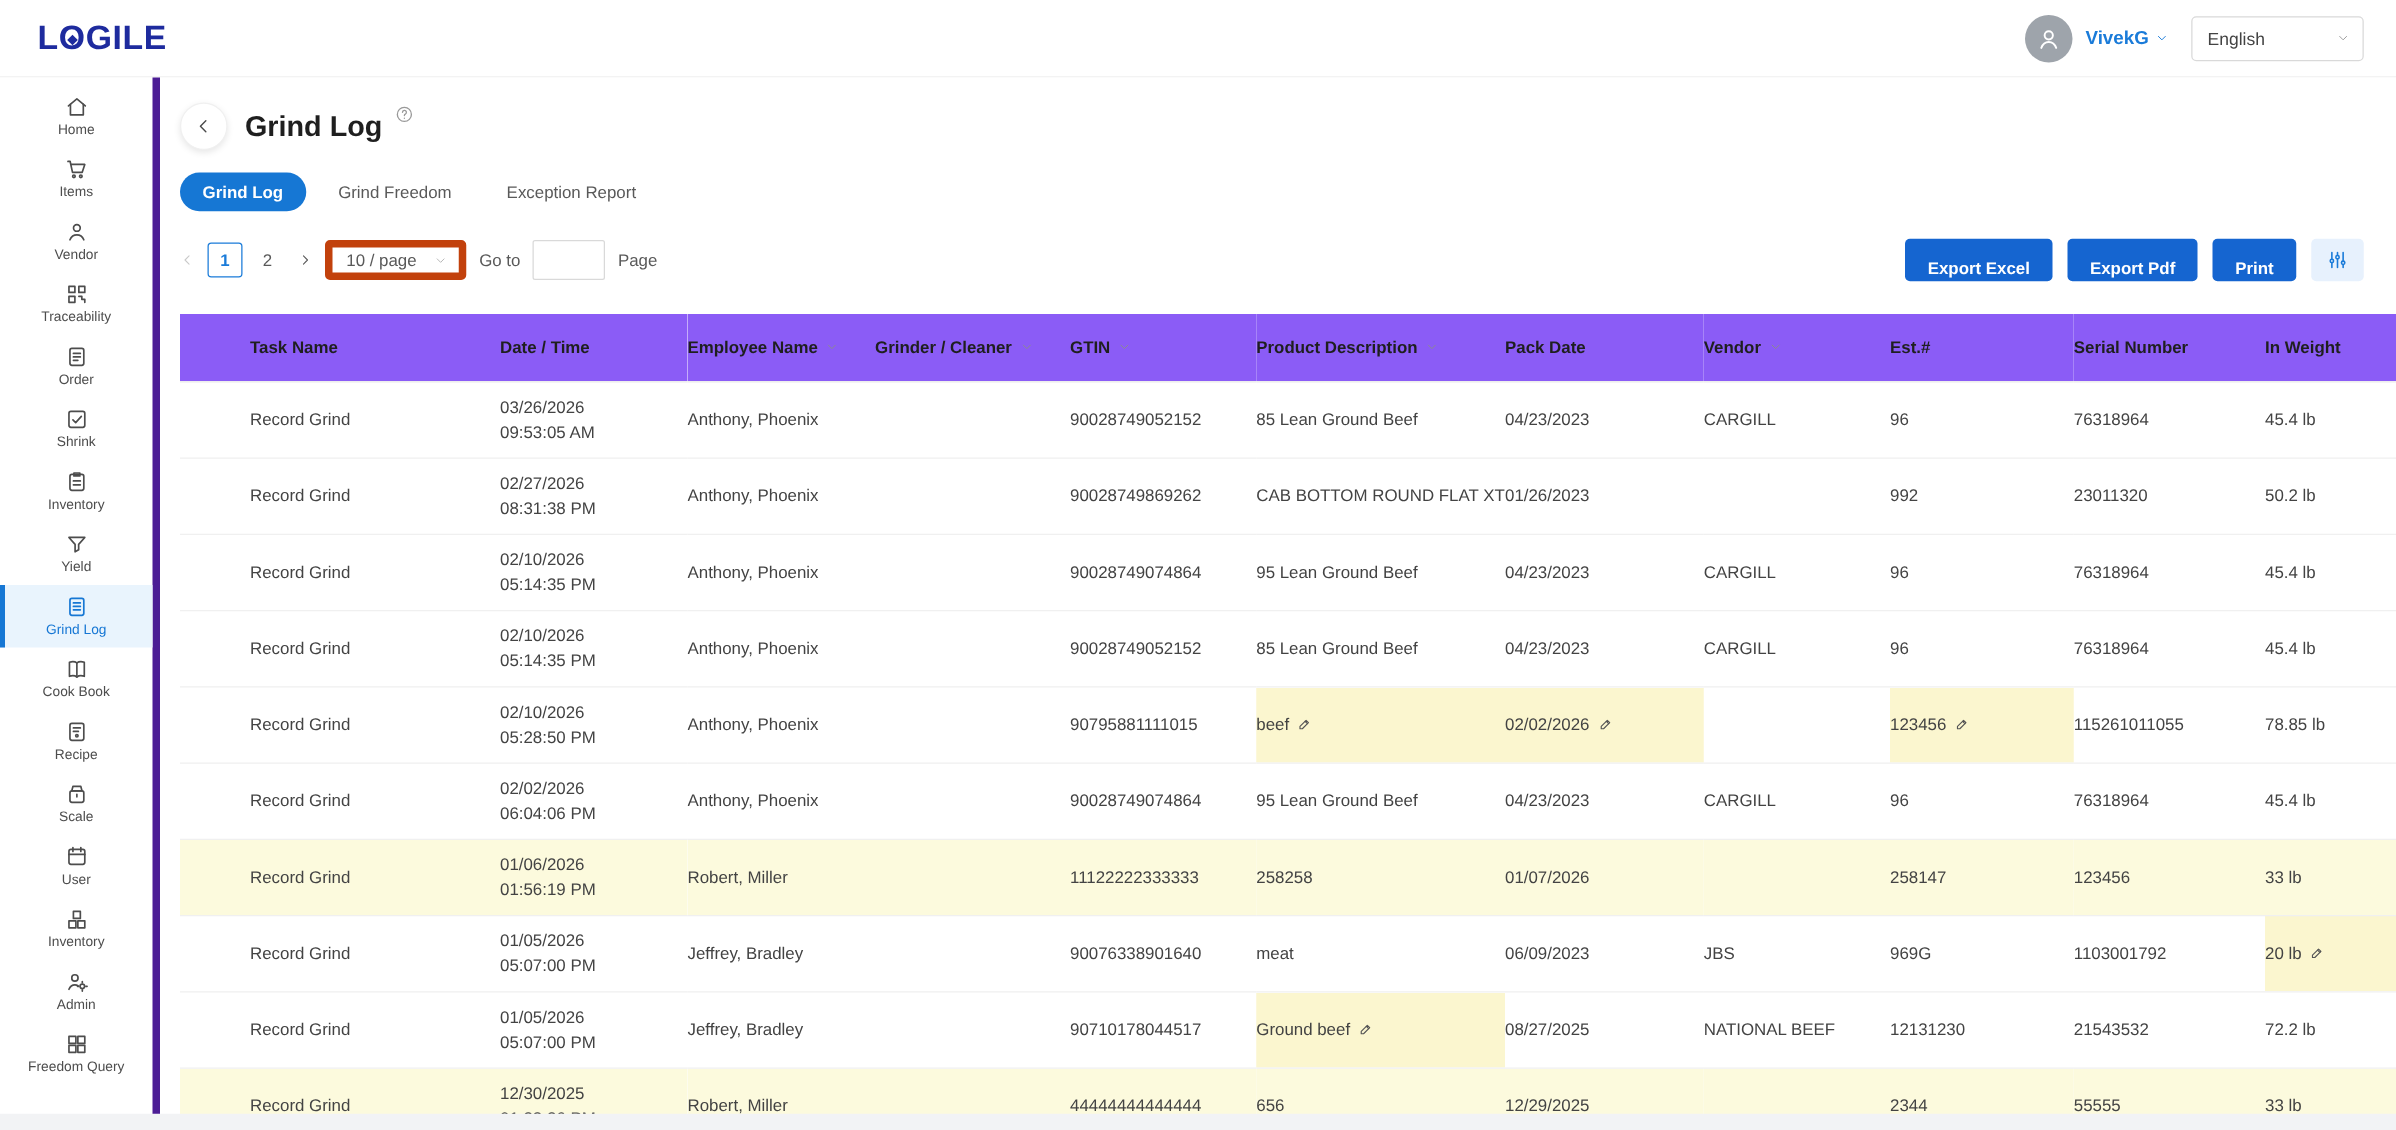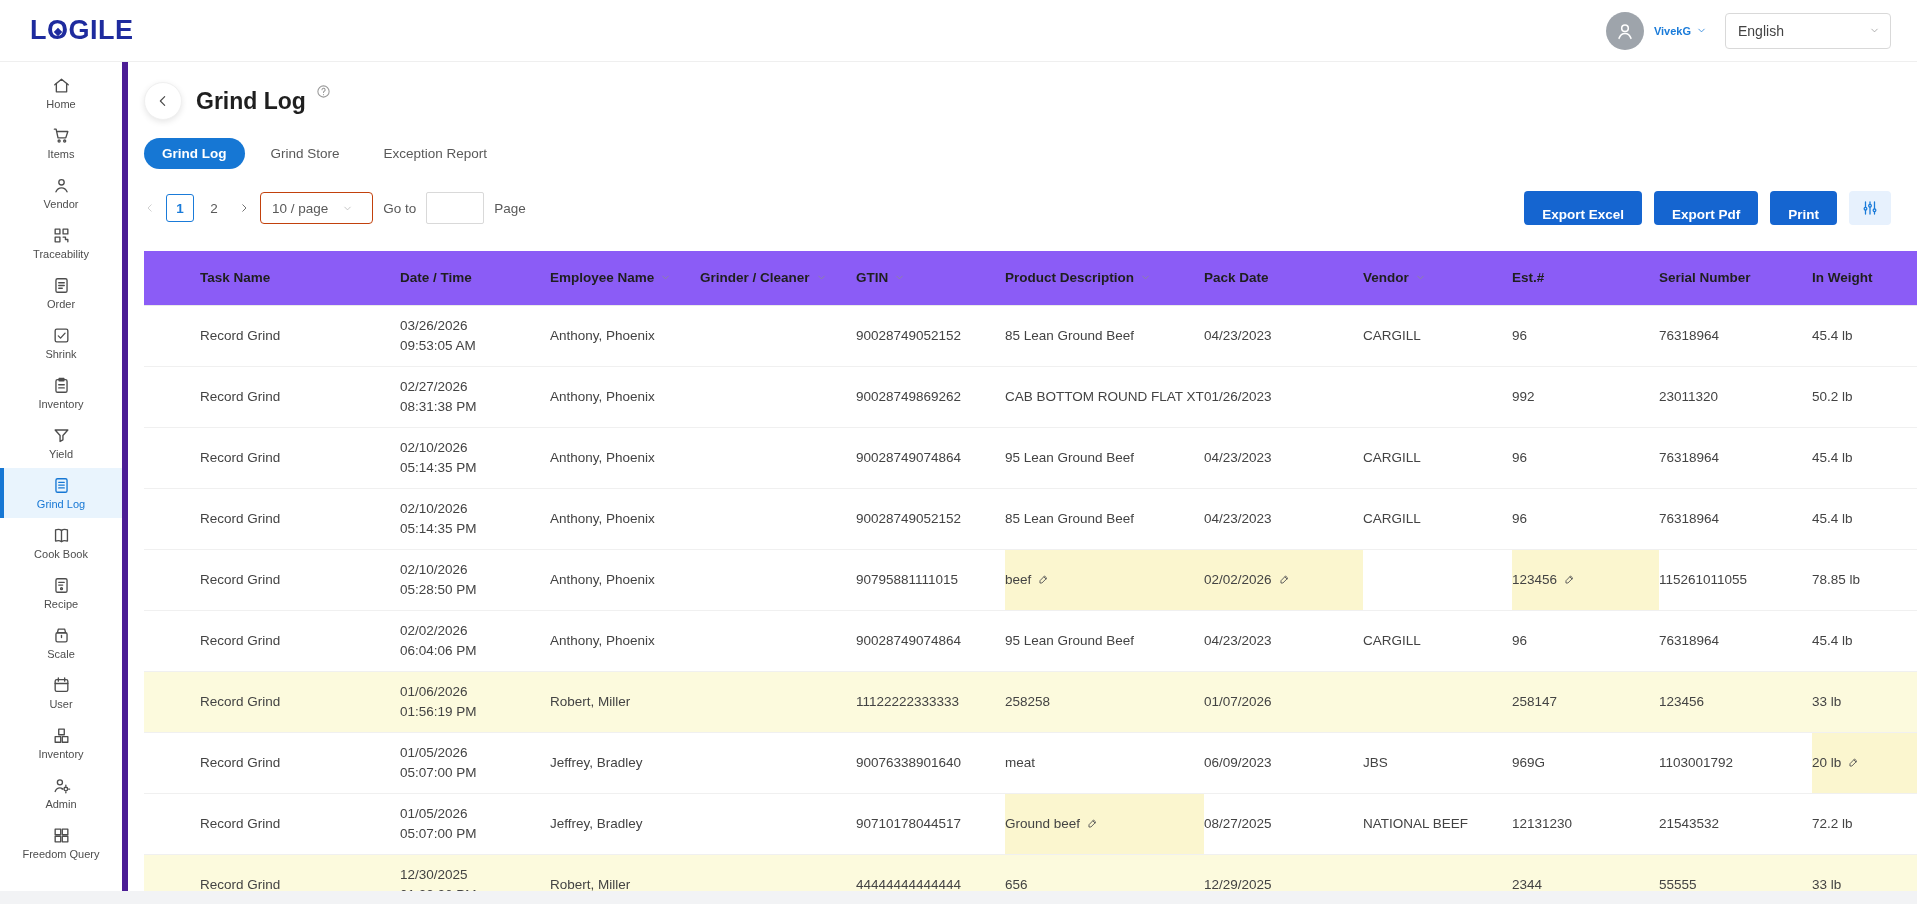--- a/index.html
+++ b/index.html
@@ -16,23 +16,23 @@
   .topbar{height:62px;display:flex;align-items:center;justify-content:space-between;
           padding:0 26px 0 30px;background:#fff;border-bottom:1px solid #efefef;}
   .logo{font-size:27px;font-weight:800;color:var(--brand);letter-spacing:.5px;display:flex;align-items:center;}
   .logo .logo-o{position:relative;display:inline-block;}
   .logo .logo-o::after{content:"";position:absolute;left:50%;top:55%;width:6px;height:6px;
           background:var(--brand);transform:translate(-50%,-50%) rotate(45deg);}
   .topbar-right{display:flex;align-items:center;gap:10px;}
   .avatar{width:38px;height:38px;border-radius:50%;background:#9ea4ab;color:#fff;
           display:flex;align-items:center;justify-content:center;cursor:pointer;}
   .avatar svg{width:22px;height:22px;}
-  .user-chip{display:flex;align-items:center;gap:5px;color:var(--link);font-size:11px;font-weight:600;cursor:pointer;}
+  .user-chip{display:flex;align-items:center;gap:5px;color:var(--link);font-size:15px;font-weight:600;cursor:pointer;}
   .user-chip .icon svg{width:11px;height:11px;}
-  .lang-select{width:166px;height:36px;border:1px solid #d9d9d9;border-radius:4px;margin-left:8px;
+  .lang-select{width:138px;height:36px;border:1px solid #d9d9d9;border-radius:4px;margin-left:8px;
           display:flex;align-items:center;justify-content:space-between;padding:0 10px 0 12px;
           font-size:14px;color:#434343;cursor:pointer;background:#fff;}
   .lang-select .icon{color:#9b9b9b;} .lang-select .icon svg{width:11px;height:11px;}
 
   
   .body-row{display:flex;height:842px;}
   .sidebar{width:128px;border-right:6px solid #4c1d95;padding-top:6px;background:#fff;flex:0 0 128px;}
   .side-item{height:50px;display:flex;flex-direction:column;align-items:center;justify-content:center;
           gap:3px;cursor:pointer;color:#4d4d4d;border-left:4px solid transparent;padding-right:4px;}
   .side-item .icon svg{width:19px;height:19px;}
@@ -59,21 +59,21 @@
   
   .controls-row{display:flex;align-items:center;margin-top:22px;padding-right:26px;}
   .store-name{font-size:15px;font-weight:700;color:#1f1f1f;flex:1;}
   .pager{display:flex;align-items:center;gap:10px;}
   .pager-arrow{cursor:pointer;} .pager-arrow svg{width:12px;height:12px;}
   .pager-arrow.prev{color:#c9c9c9;} .pager-arrow.next{color:#595959;}
   .page-nums{display:flex;gap:6px;}
   .page-num{min-width:28px;height:28px;display:flex;align-items:center;justify-content:center;
        font-size:13.5px;color:#595959;border-radius:3px;cursor:pointer;}
   .page-num.current{border:1px solid var(--link);color:var(--link);font-weight:600;}
-  .size-select{height:32px;border:1px solid #c2410c;border-radius:4px;padding:0 19px 0 11px;background:#fff;
+  .size-select{height:32px;border:6px solid #c2410c;border-radius:4px;padding:0 9px 0 11px;background:#fff;
        display:flex;align-items:center;gap:14px;font-size:13.5px;color:#595959;cursor:pointer;}
   .size-select .icon{color:#b5b5b5;} .size-select .icon svg{width:11px;height:11px;}
   .goto-label,.page-label{font-size:13.5px;color:#595959;}
   .goto-input{width:58px;height:32px;border:1px solid #d9d9d9;border-radius:2px;font-family:inherit;
        font-size:13.5px;padding:0 6px;outline:none;}
   .actions{flex:1;display:flex;justify-content:flex-end;gap:12px;align-items:center;}
   .btn{height:34px;padding:16px 18px;background:var(--btn);color:#fff;font-size:13.5px;font-weight:600;
        border:none;border-radius:4px;cursor:pointer;font-family:inherit;}
   .filter-btn{width:42px;height:34px;background:#e7f1fd;border:none;border-radius:4px;color:var(--link);
        display:flex;align-items:center;justify-content:center;cursor:pointer;}
@@ -306,21 +306,21 @@
             <svg viewBox="0 0 24 24" fill="none" stroke="currentColor" stroke-width="1.7" stroke-linecap="round" stroke-linejoin="round">
               <circle cx="12" cy="12" r="9"></circle>
               <path d="M9.6 9.3a2.5 2.5 0 1 1 3.6 2.3c-.8.4-1.2 1-1.2 1.9"></path>
               <path d="M12 16.8v.2"></path>
             </svg>
           </span>
       </div>
 
       <div class="tabs" id="tabs">
           <button class="tab active">Grind Log</button>
-          <button class="tab">Grind Store</button>
+          <button class="tab">Grind Freedom</button>
           <button class="tab">Exception Report</button>
         </div>
 
       <div class="controls-row">
         <div class="pager">
           <span class="pager-arrow prev icon">
               <svg viewBox="0 0 24 24" fill="none" stroke="currentColor" stroke-width="1.7" stroke-linecap="round" stroke-linejoin="round">
                 <path d="M14.5 5.5 8 12l6.5 6.5"></path>
               </svg>
             </span>

